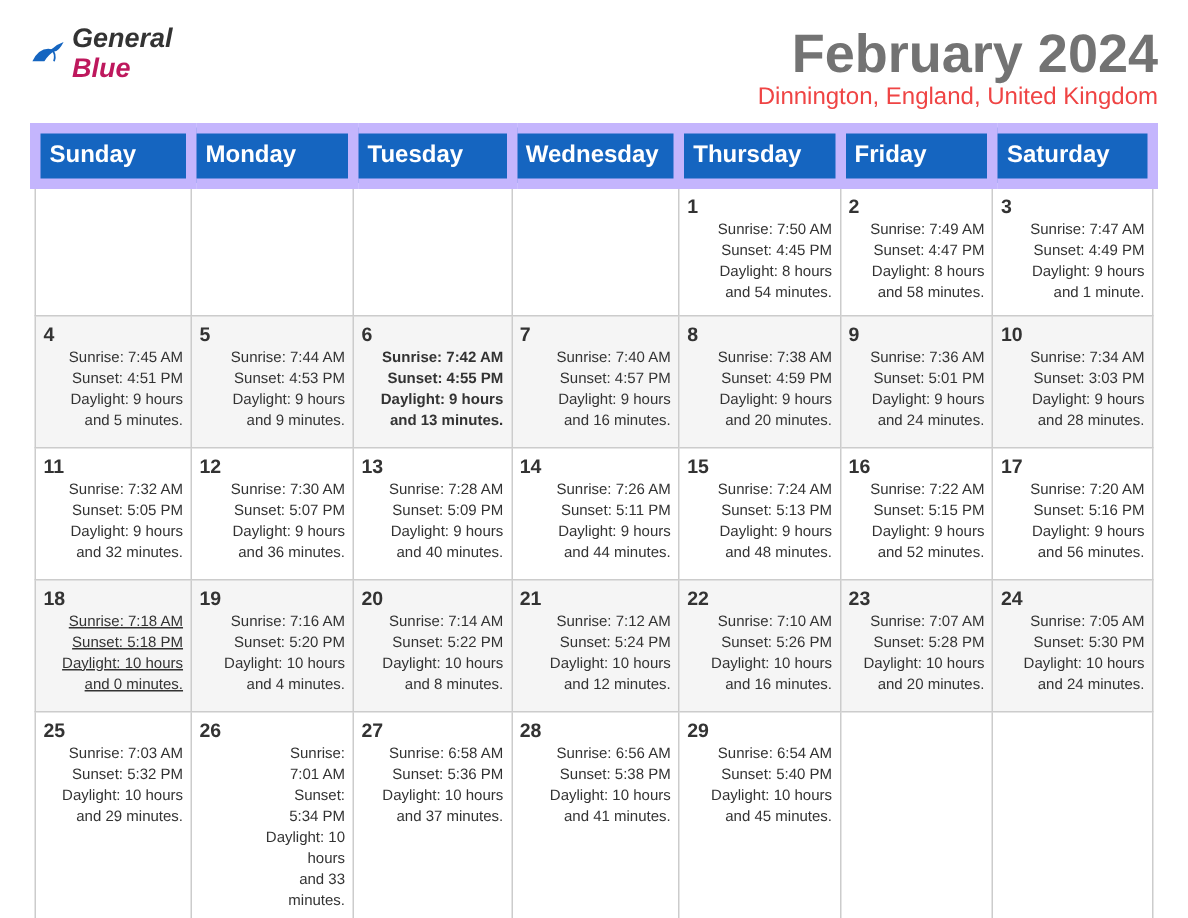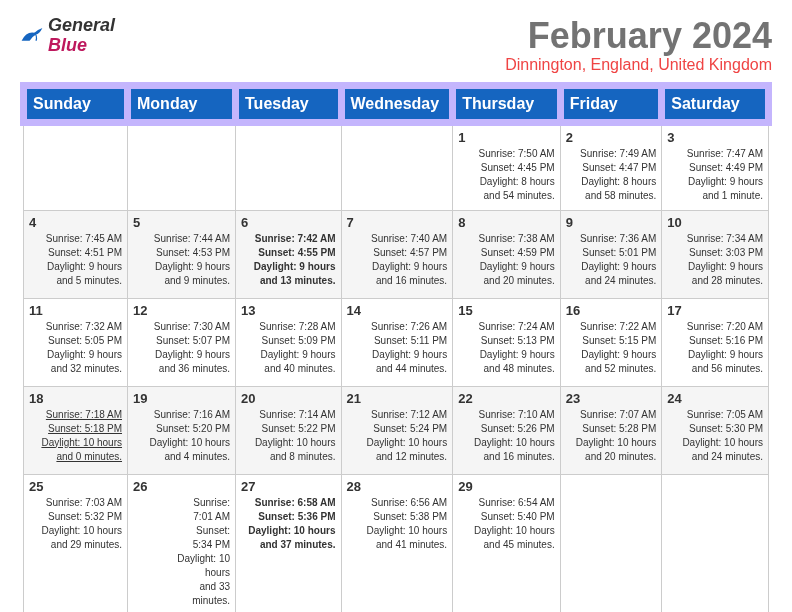--- a/index.html
+++ b/index.html
@@ -313,21 +313,21 @@
         </td>
         <td>
           <span class="day-number">26</span>
           <div class="day-info" style="white-space: pre-line; margin-left: 43px;">Sunrise: 7:01 AM
 Sunset: 5:34 PM
 Daylight: 10 hours
 and 33 minutes.</div>
         </td>
         <td>
           <span class="day-number">27</span>
-          <div class="day-info" style="white-space: pre-line; font-weight: bold;">Sunrise: 6:58 AM
+          <div class="day-info" style="white-space: pre-line;">Sunrise: 6:58 AM
 Sunset: 5:36 PM
 Daylight: 10 hours
 and 37 minutes.</div>
         </td>
         <td>
           <span class="day-number">28</span>
           <div class="day-info" style="white-space: pre-line;">Sunrise: 6:56 AM
 Sunset: 5:38 PM
 Daylight: 10 hours
 and 41 minutes.</div>

